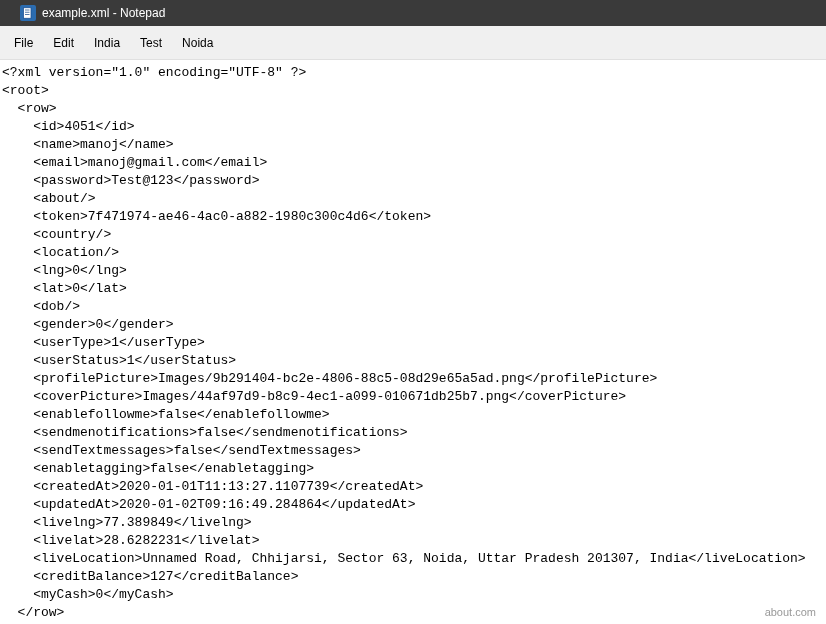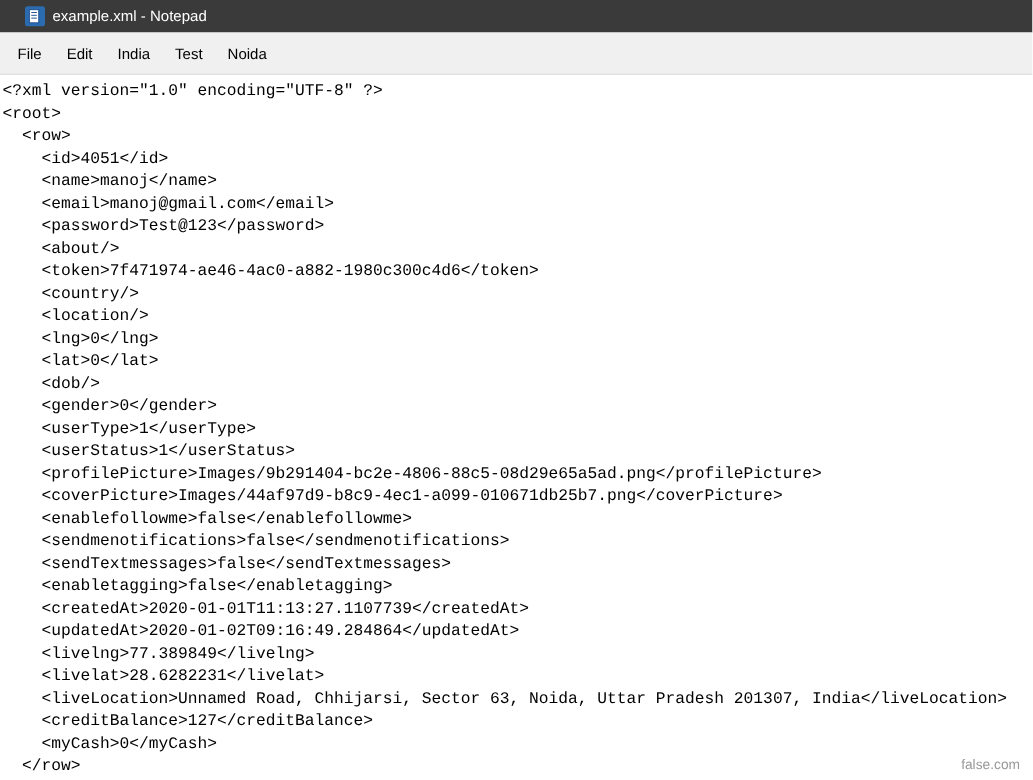--- a/index.html
+++ b/index.html
@@ -112,13 +112,13 @@
     &lt;createdAt&gt;2020-01-01T11:13:27.1107739&lt;/createdAt&gt;
     &lt;updatedAt&gt;2020-01-02T09:16:49.284864&lt;/updatedAt&gt;
     &lt;livelng&gt;77.389849&lt;/livelng&gt;
     &lt;livelat&gt;28.6282231&lt;/livelat&gt;
     &lt;liveLocation&gt;Unnamed Road, Chhijarsi, Sector 63, Noida, Uttar Pradesh 201307, India&lt;/liveLocation&gt;
     &lt;creditBalance&gt;127&lt;/creditBalance&gt;
     &lt;myCash&gt;0&lt;/myCash&gt;
   &lt;/row&gt;
   &lt;row&gt;</div>
 
-<div class="watermark">false.com</div>
+<div class="watermark">about.com</div>
 
 </body></html>

